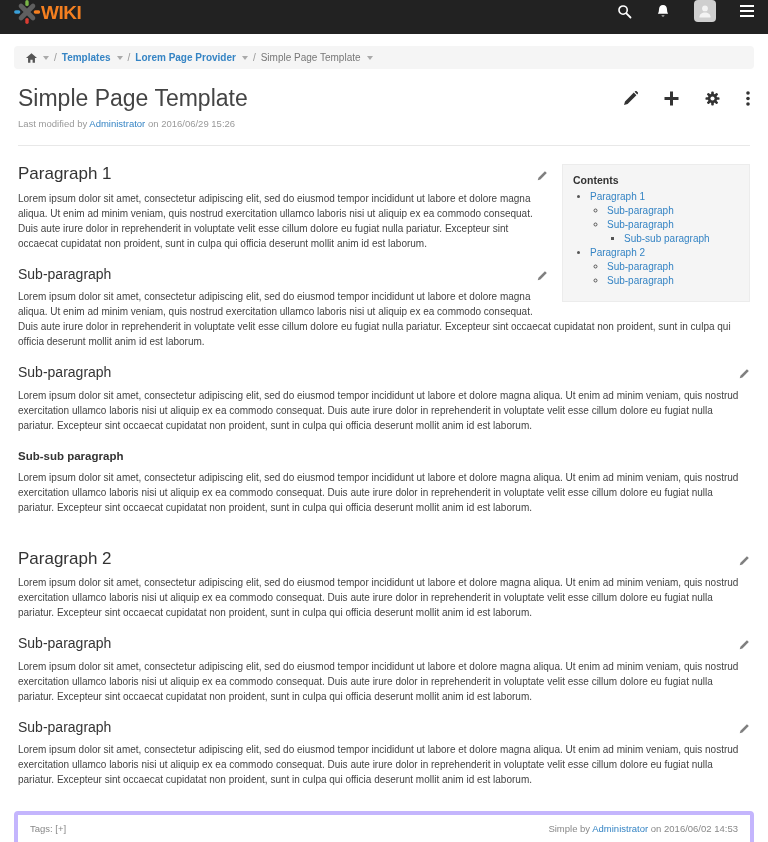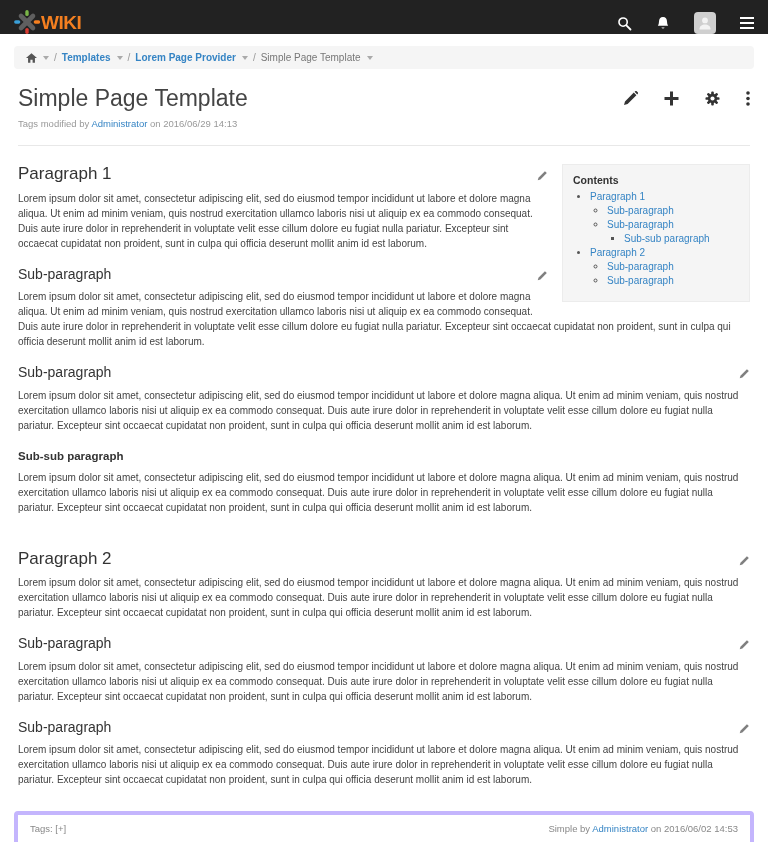--- a/index.html
+++ b/index.html
@@ -12,21 +12,21 @@
     color: #333;
     display: flex;
     flex-direction: column;
   }
 
   
   .navbar {
     height: 34px;
     background: #222222;
     display: flex;
-    align-items: flex-end;
+    align-items: flex-start;
     padding: 0 14px;
     flex: 0 0 auto;
   }
   .logo { display: flex; align-items: center; cursor: pointer; }
   .logo svg { display: block; }
   .logo-word {
     color: #f47f20;
     font-size: 19px;
     font-weight: bold;
     letter-spacing: -0.5px;
@@ -200,23 +200,23 @@
   <span class="crumb-sep">/</span>
   <span class="crumb-current">Simple Page Template</span>
   <span class="caret"></span>
 </nav>
 
 <div class="page-header">
   <div class="header-row">
     <div class="title-block">
       <h1 class="page-title">Simple Page Template</h1>
       <div class="doc-meta">
-        <span>Tags modified by</span>
+        <span>Last modified by</span>
         <a>Administrator</a>
-        <span>on 2016/06/29 14:13</span>
+        <span>on 2016/06/29 15:26</span>
       </div>
     </div>
     <div class="page-actions">
       <span class="action-btn">
         <svg width="15" height="15" viewBox="0 0 15 15">
           <path d="M1 14 L2 10.4 L10.8 1.6 L13.4 4.2 L4.6 13 Z M11.6 0.8 L13 -0.4 L15.4 2 L14.2 3.4 Z" fill="#333"></path>
         </svg>
       </span>
       <span class="action-btn">
         <svg width="15" height="15" viewBox="0 0 15 15">

